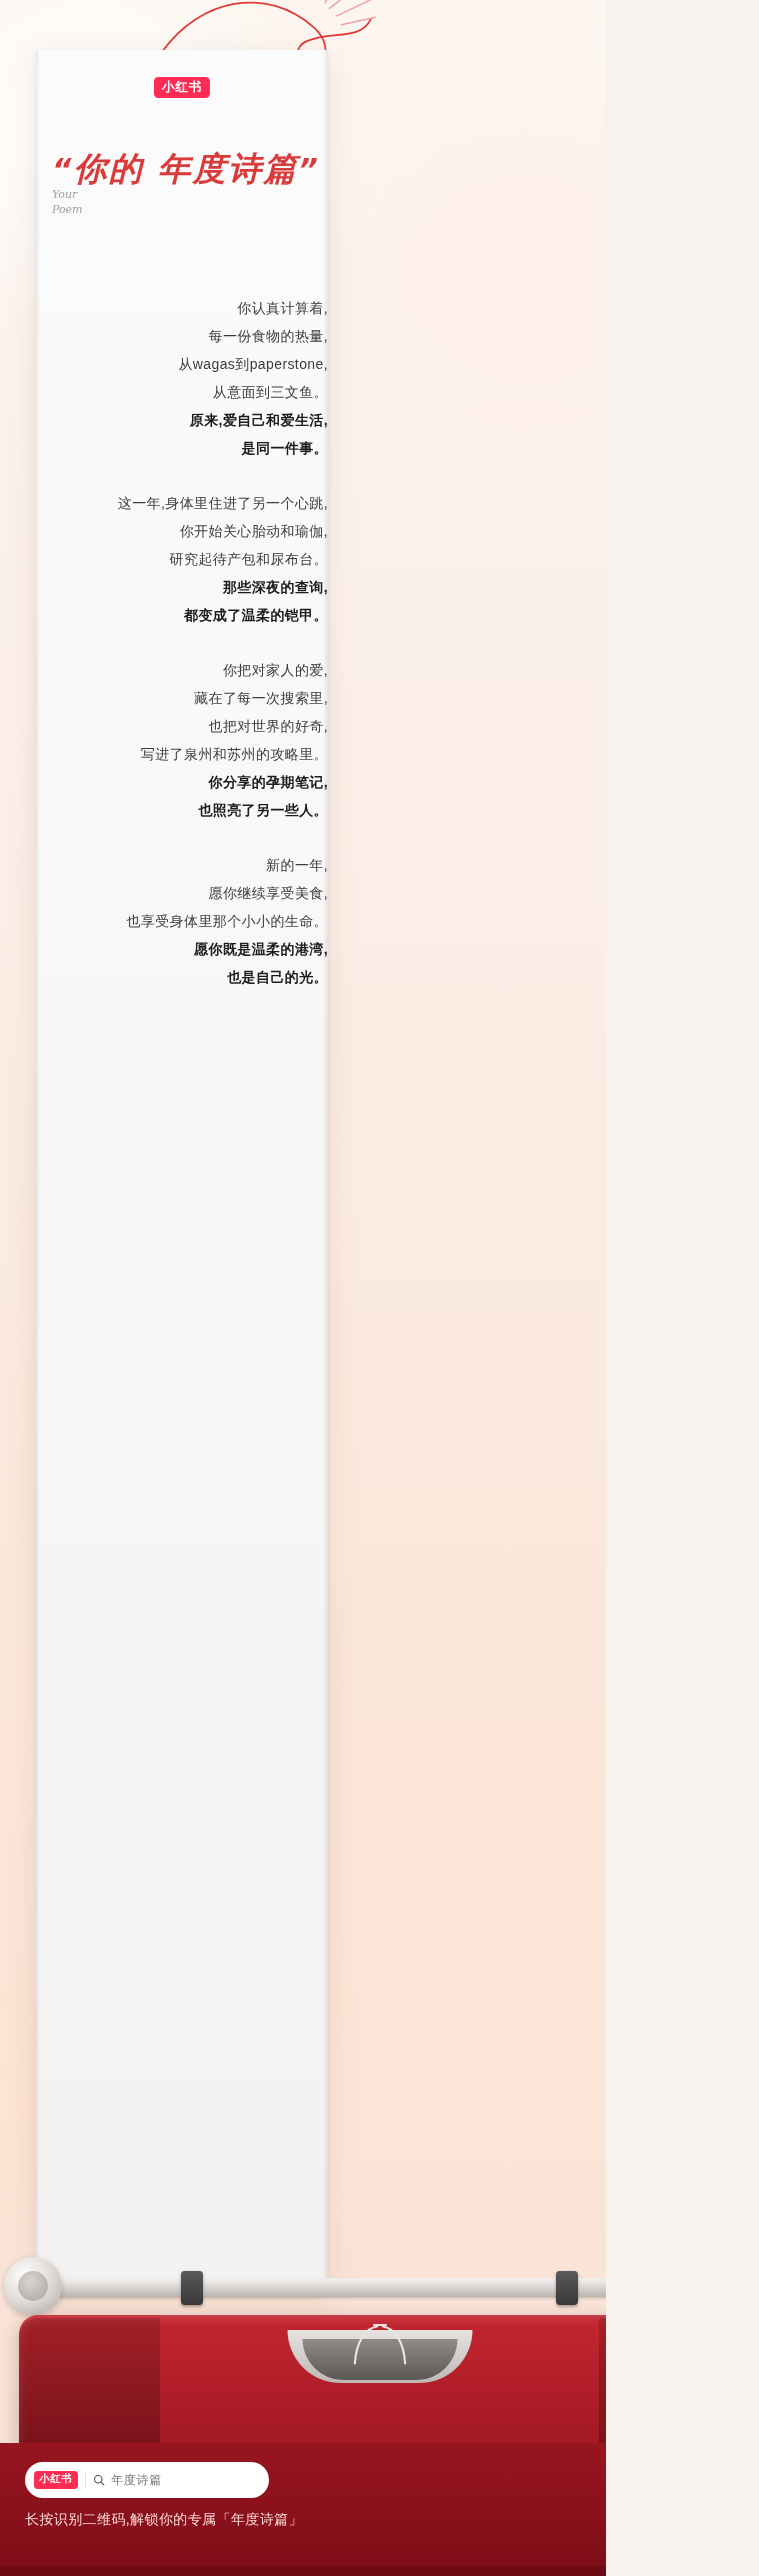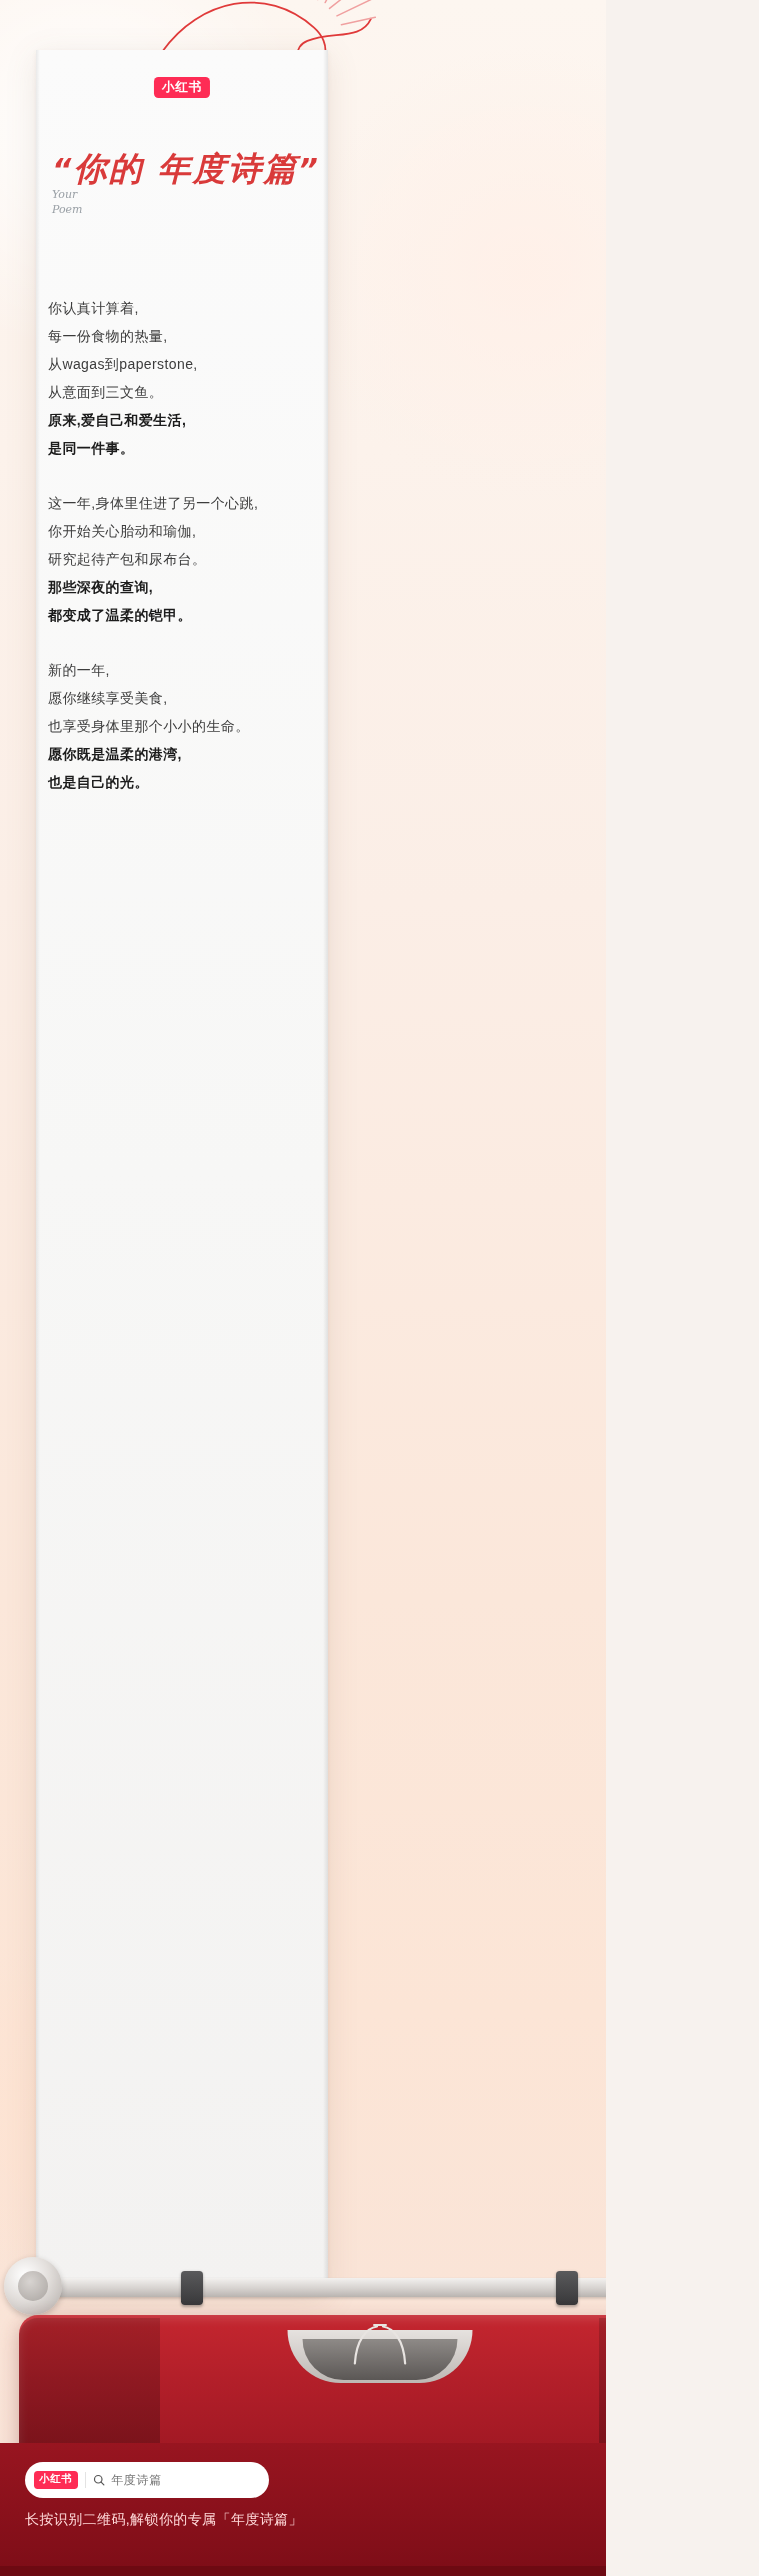--- a/index.html
+++ b/index.html
@@ -123,23 +123,23 @@
     font-size: 11px;
     color: #9aa0a6;
     line-height: 1.15;
     font-style: italic;
   }
 
   
   .poem {
     position: absolute;
     top: 244px;
-    left: 12px;
+    left: 27px;
     width: 265px;
-    text-align: left;
+    text-align: right;
   }
   .stanza { margin-bottom: 27px; }
   .line {
     font-family: "Liberation Sans", sans-serif;
     font-size: 14px;
     color: #3c3c3c;
     line-height: 28px;
     letter-spacing: 0.4px;
     white-space: nowrap;
   }
@@ -343,20 +343,28 @@
           <div class="line">从意面到三文鱼。</div>
           <div class="line bold">原来,爱自己和爱生活,</div>
           <div class="line bold">是同一件事。</div>
         </div>
         <div class="stanza">
           <div class="line">这一年,身体里住进了另一个心跳,</div>
           <div class="line">你开始关心胎动和瑜伽,</div>
           <div class="line">研究起待产包和尿布台。</div>
           <div class="line bold">那些深夜的查询,</div>
           <div class="line bold">都变成了温柔的铠甲。</div>
+        </div>
+        <div class="stanza">
+          <div class="line">你把对家人的爱,</div>
+          <div class="line">藏在了每一次搜索里,</div>
+          <div class="line">也把对世界的好奇,</div>
+          <div class="line">写进了泉州和苏州的攻略里。</div>
+          <div class="line bold">你分享的孕期笔记,</div>
+          <div class="line bold">也照亮了另一些人。</div>
         </div>
         <div class="stanza">
           <div class="line">新的一年,</div>
           <div class="line">愿你继续享受美食,</div>
           <div class="line">也享受身体里那个小小的生命。</div>
           <div class="line bold">愿你既是温柔的港湾,</div>
           <div class="line bold">也是自己的光。</div>
         </div>
       </div>
   </div>

